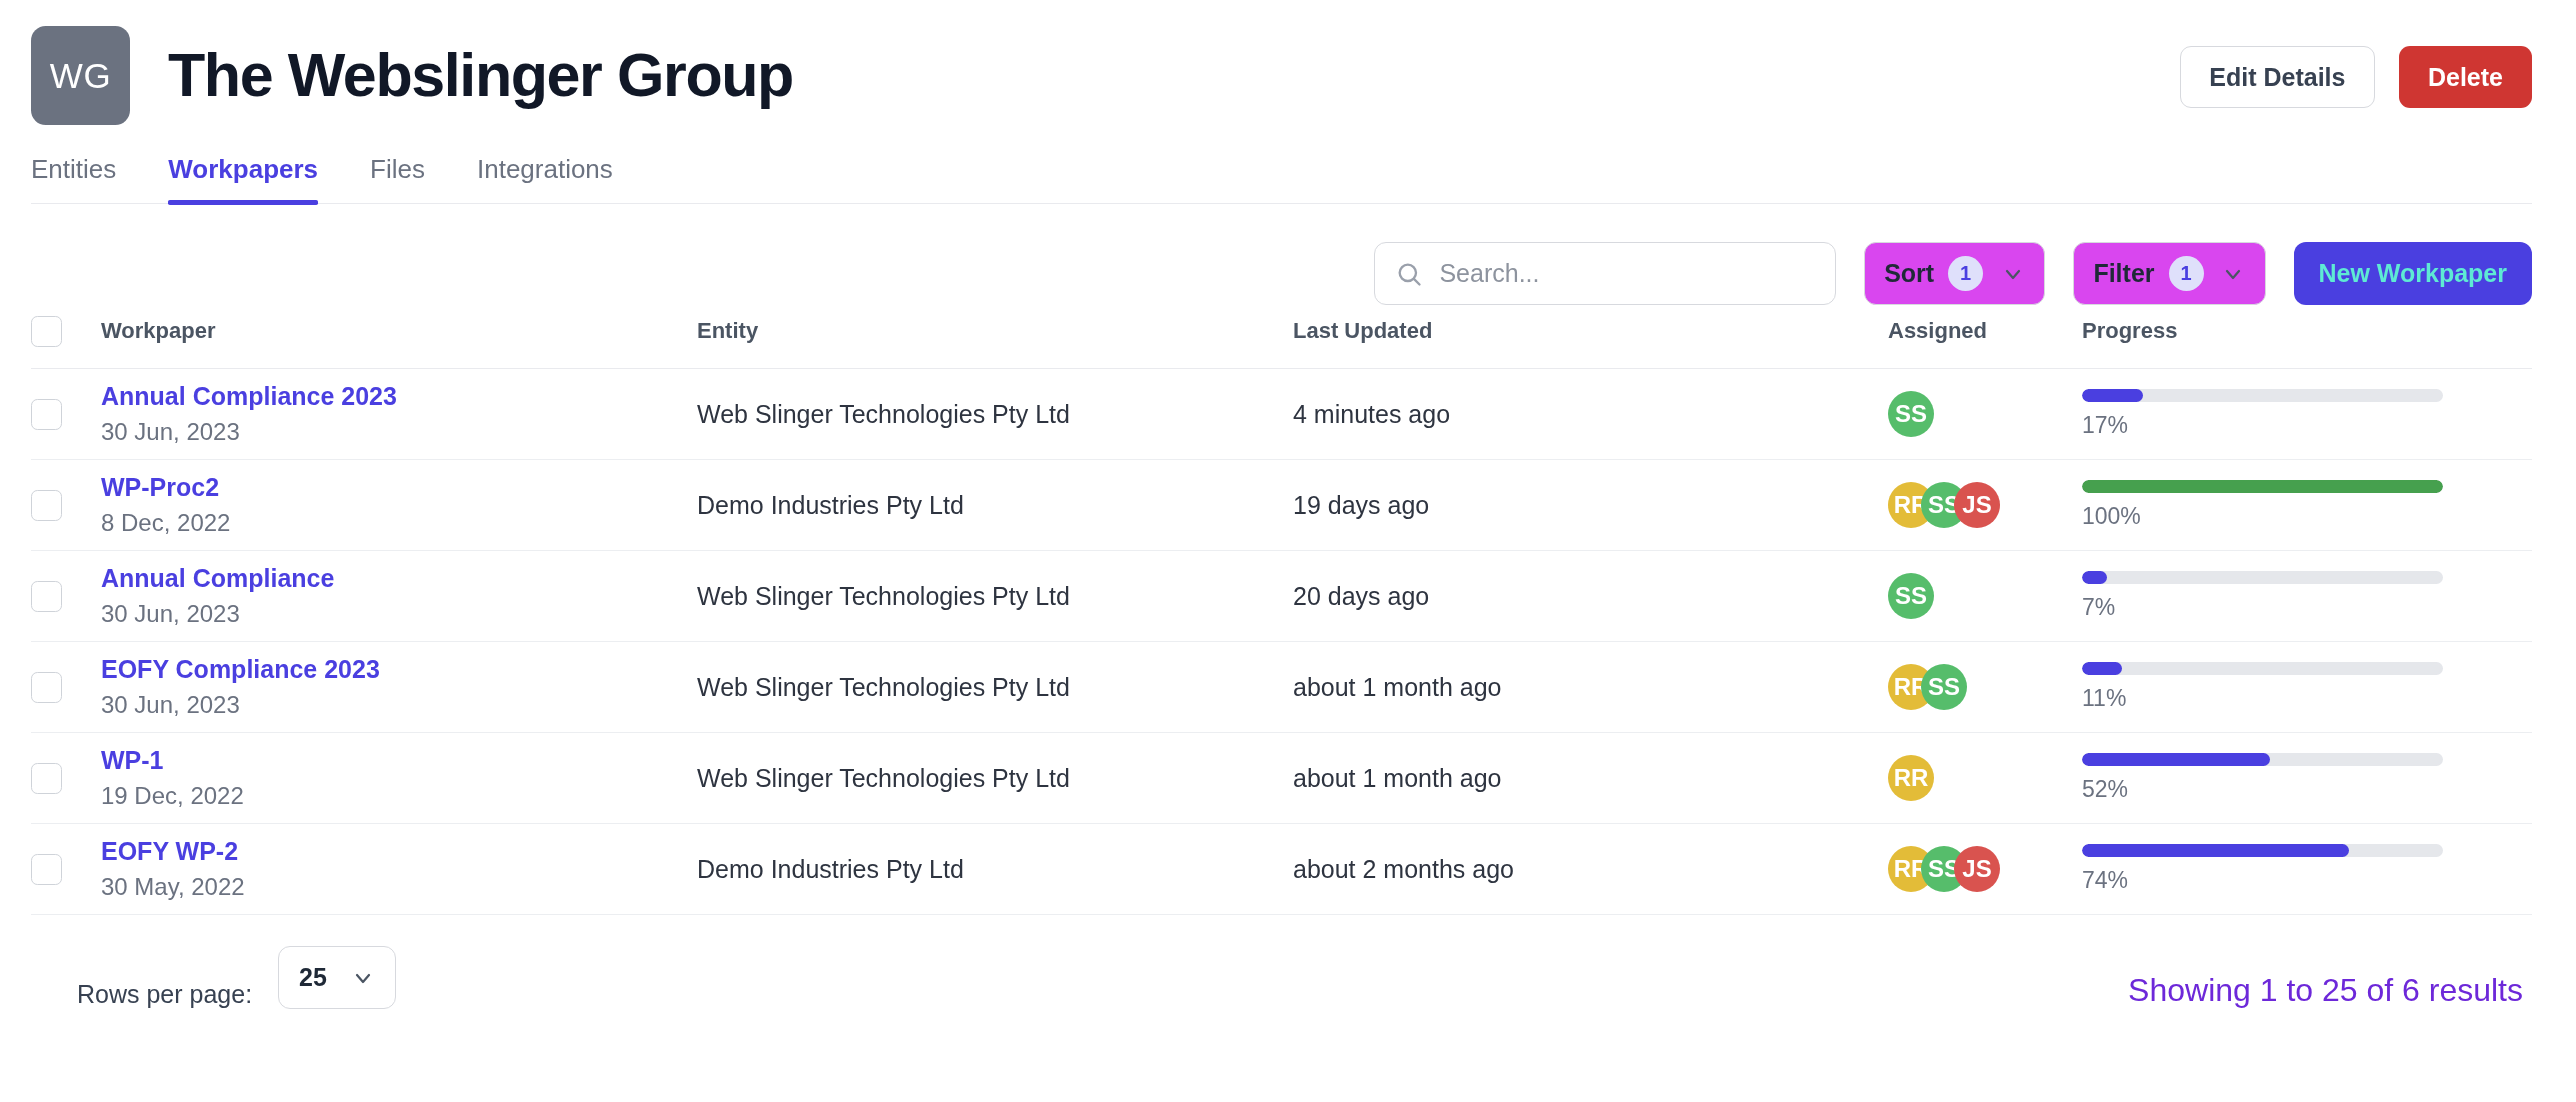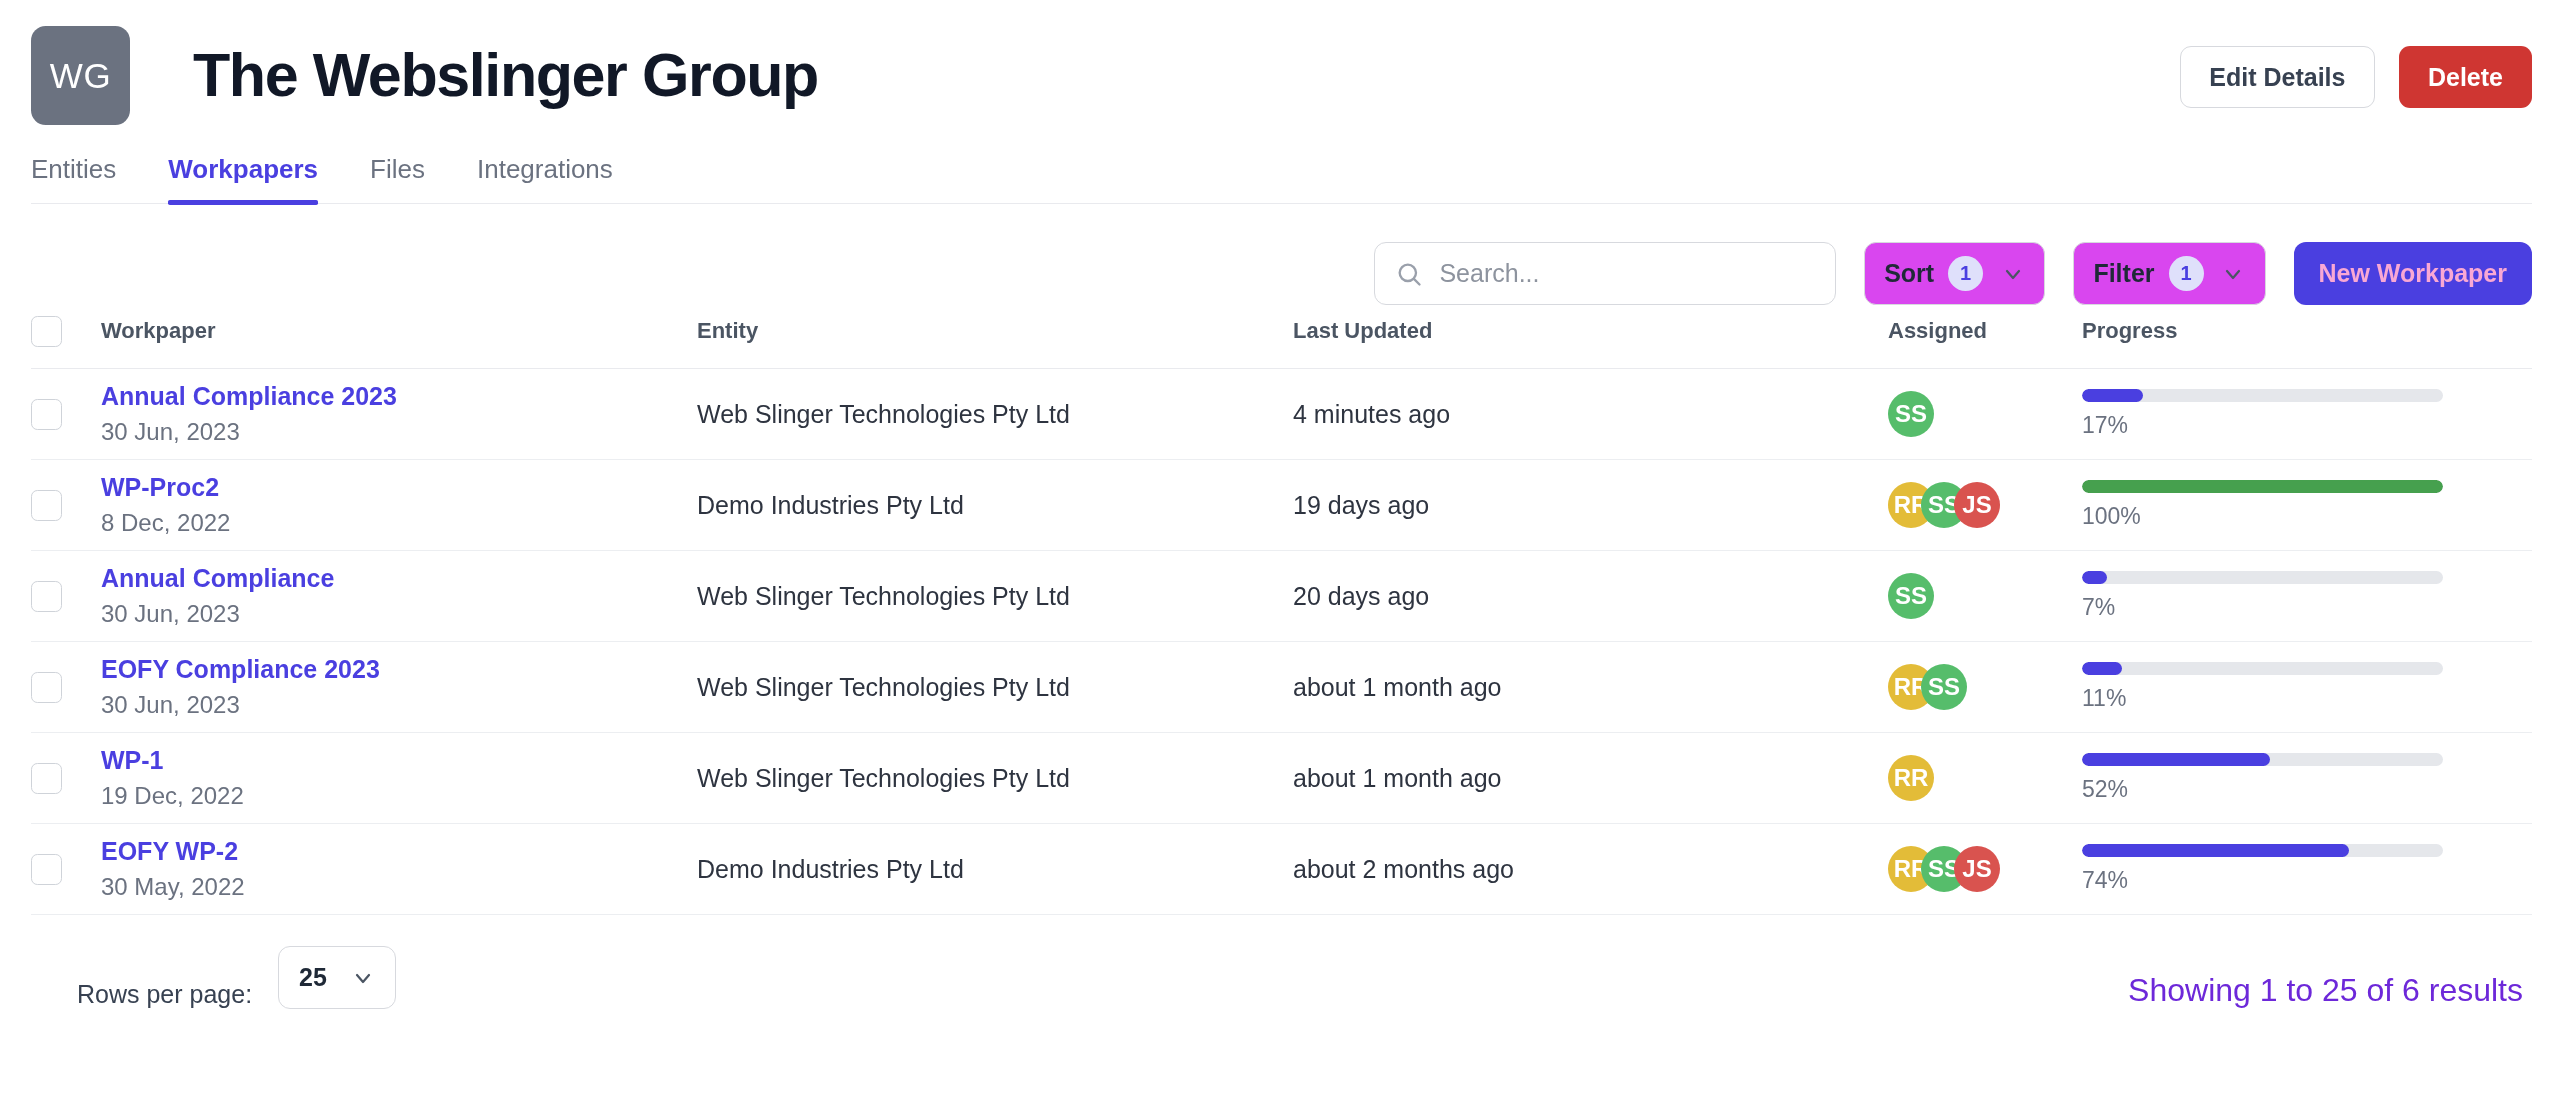--- a/index.html
+++ b/index.html
@@ -37,21 +37,21 @@
     font-weight: 400;
     letter-spacing: 0.5px;
     flex: 0 0 auto;
     margin-top: 0px;
   }
   .org-title {
     font-size: 61px;
     font-weight: bold;
     color: #111827;
     letter-spacing: -1.4px;
-    margin-left: 63px;
+    margin-left: 38px;
     line-height: 99px;
     white-space: nowrap;
   }
   .header-spacer { flex: 1 1 auto; }
   .header-actions {
     display: flex;
     align-items: center;
     gap: 24px;
     margin-top: 20px;
   }
@@ -187,21 +187,21 @@
   .chev {
     width: 24px; height: 24px;
     color: #4b5563;
     margin-left: 3.7px;
   }
   .btn-new {
     height: 63px;
     border: none;
     border-radius: 12px;
     background: #4a3fe0;
-    color: #f9a8d4;
+    color: #5eead4;
     font-size: 25px;
     font-weight: bold;
     padding: 0 25px;
     cursor: pointer;
     font-family: "Liberation Sans", sans-serif;
     white-space: nowrap;
   }
 
   
   .table {

